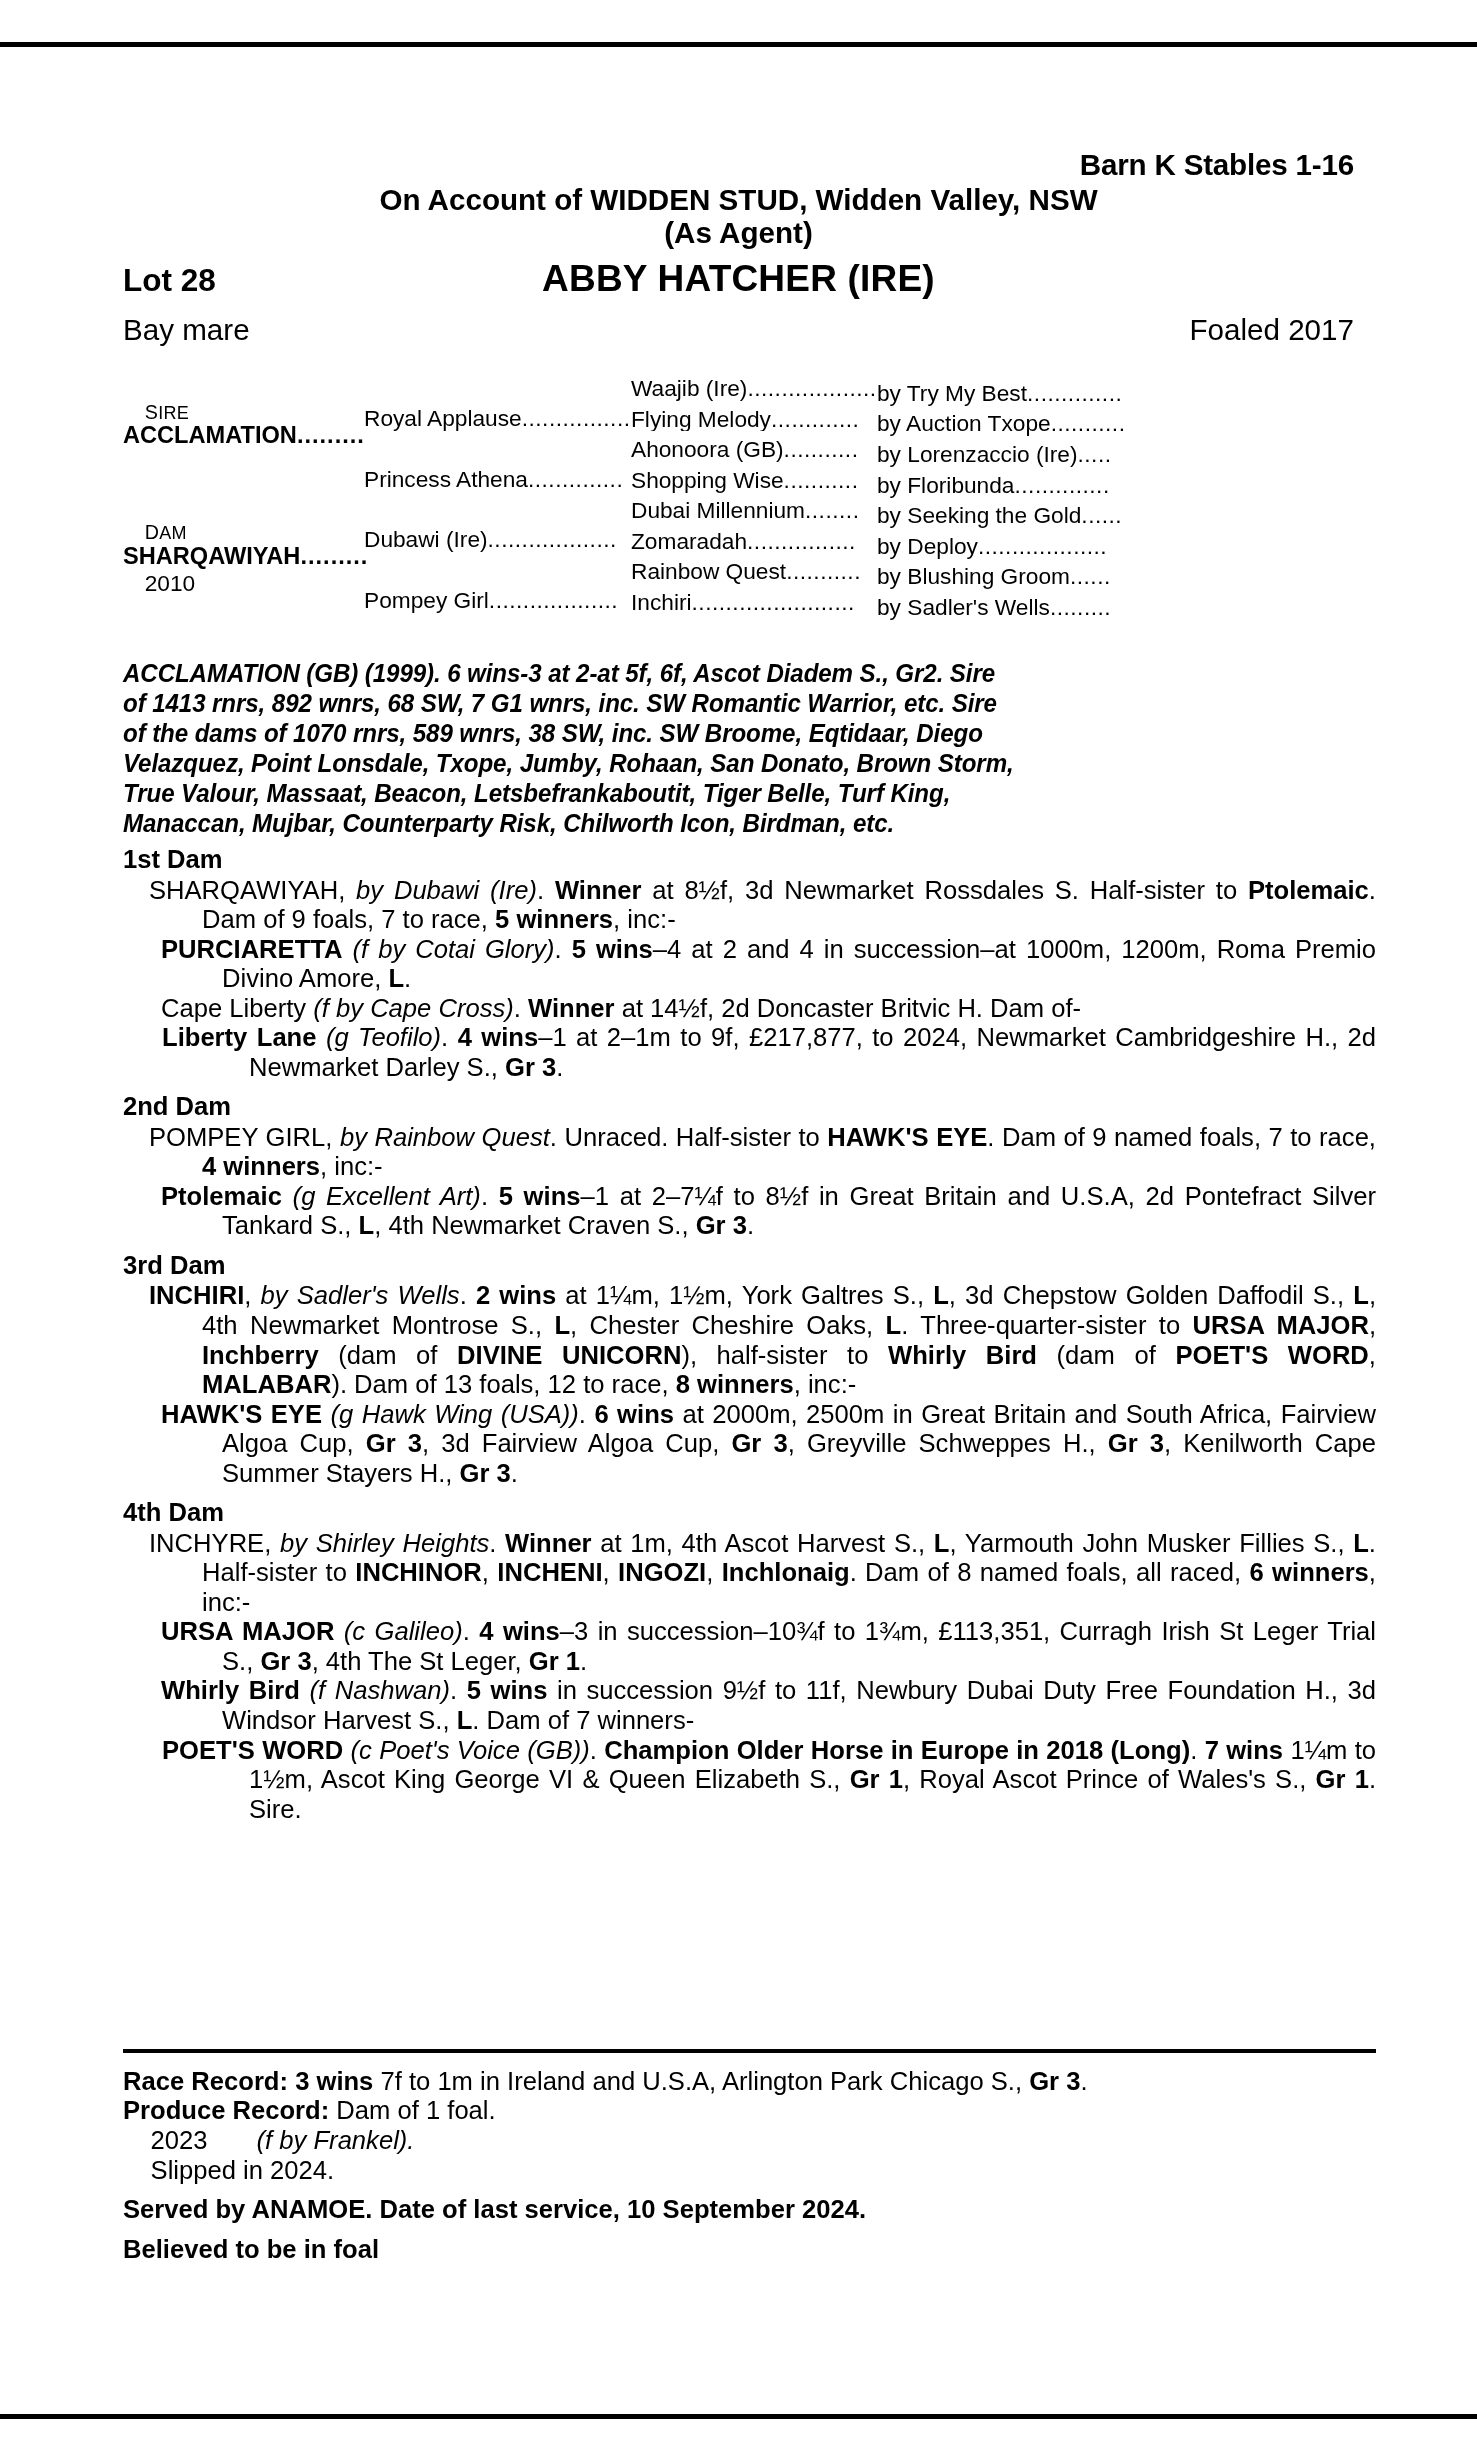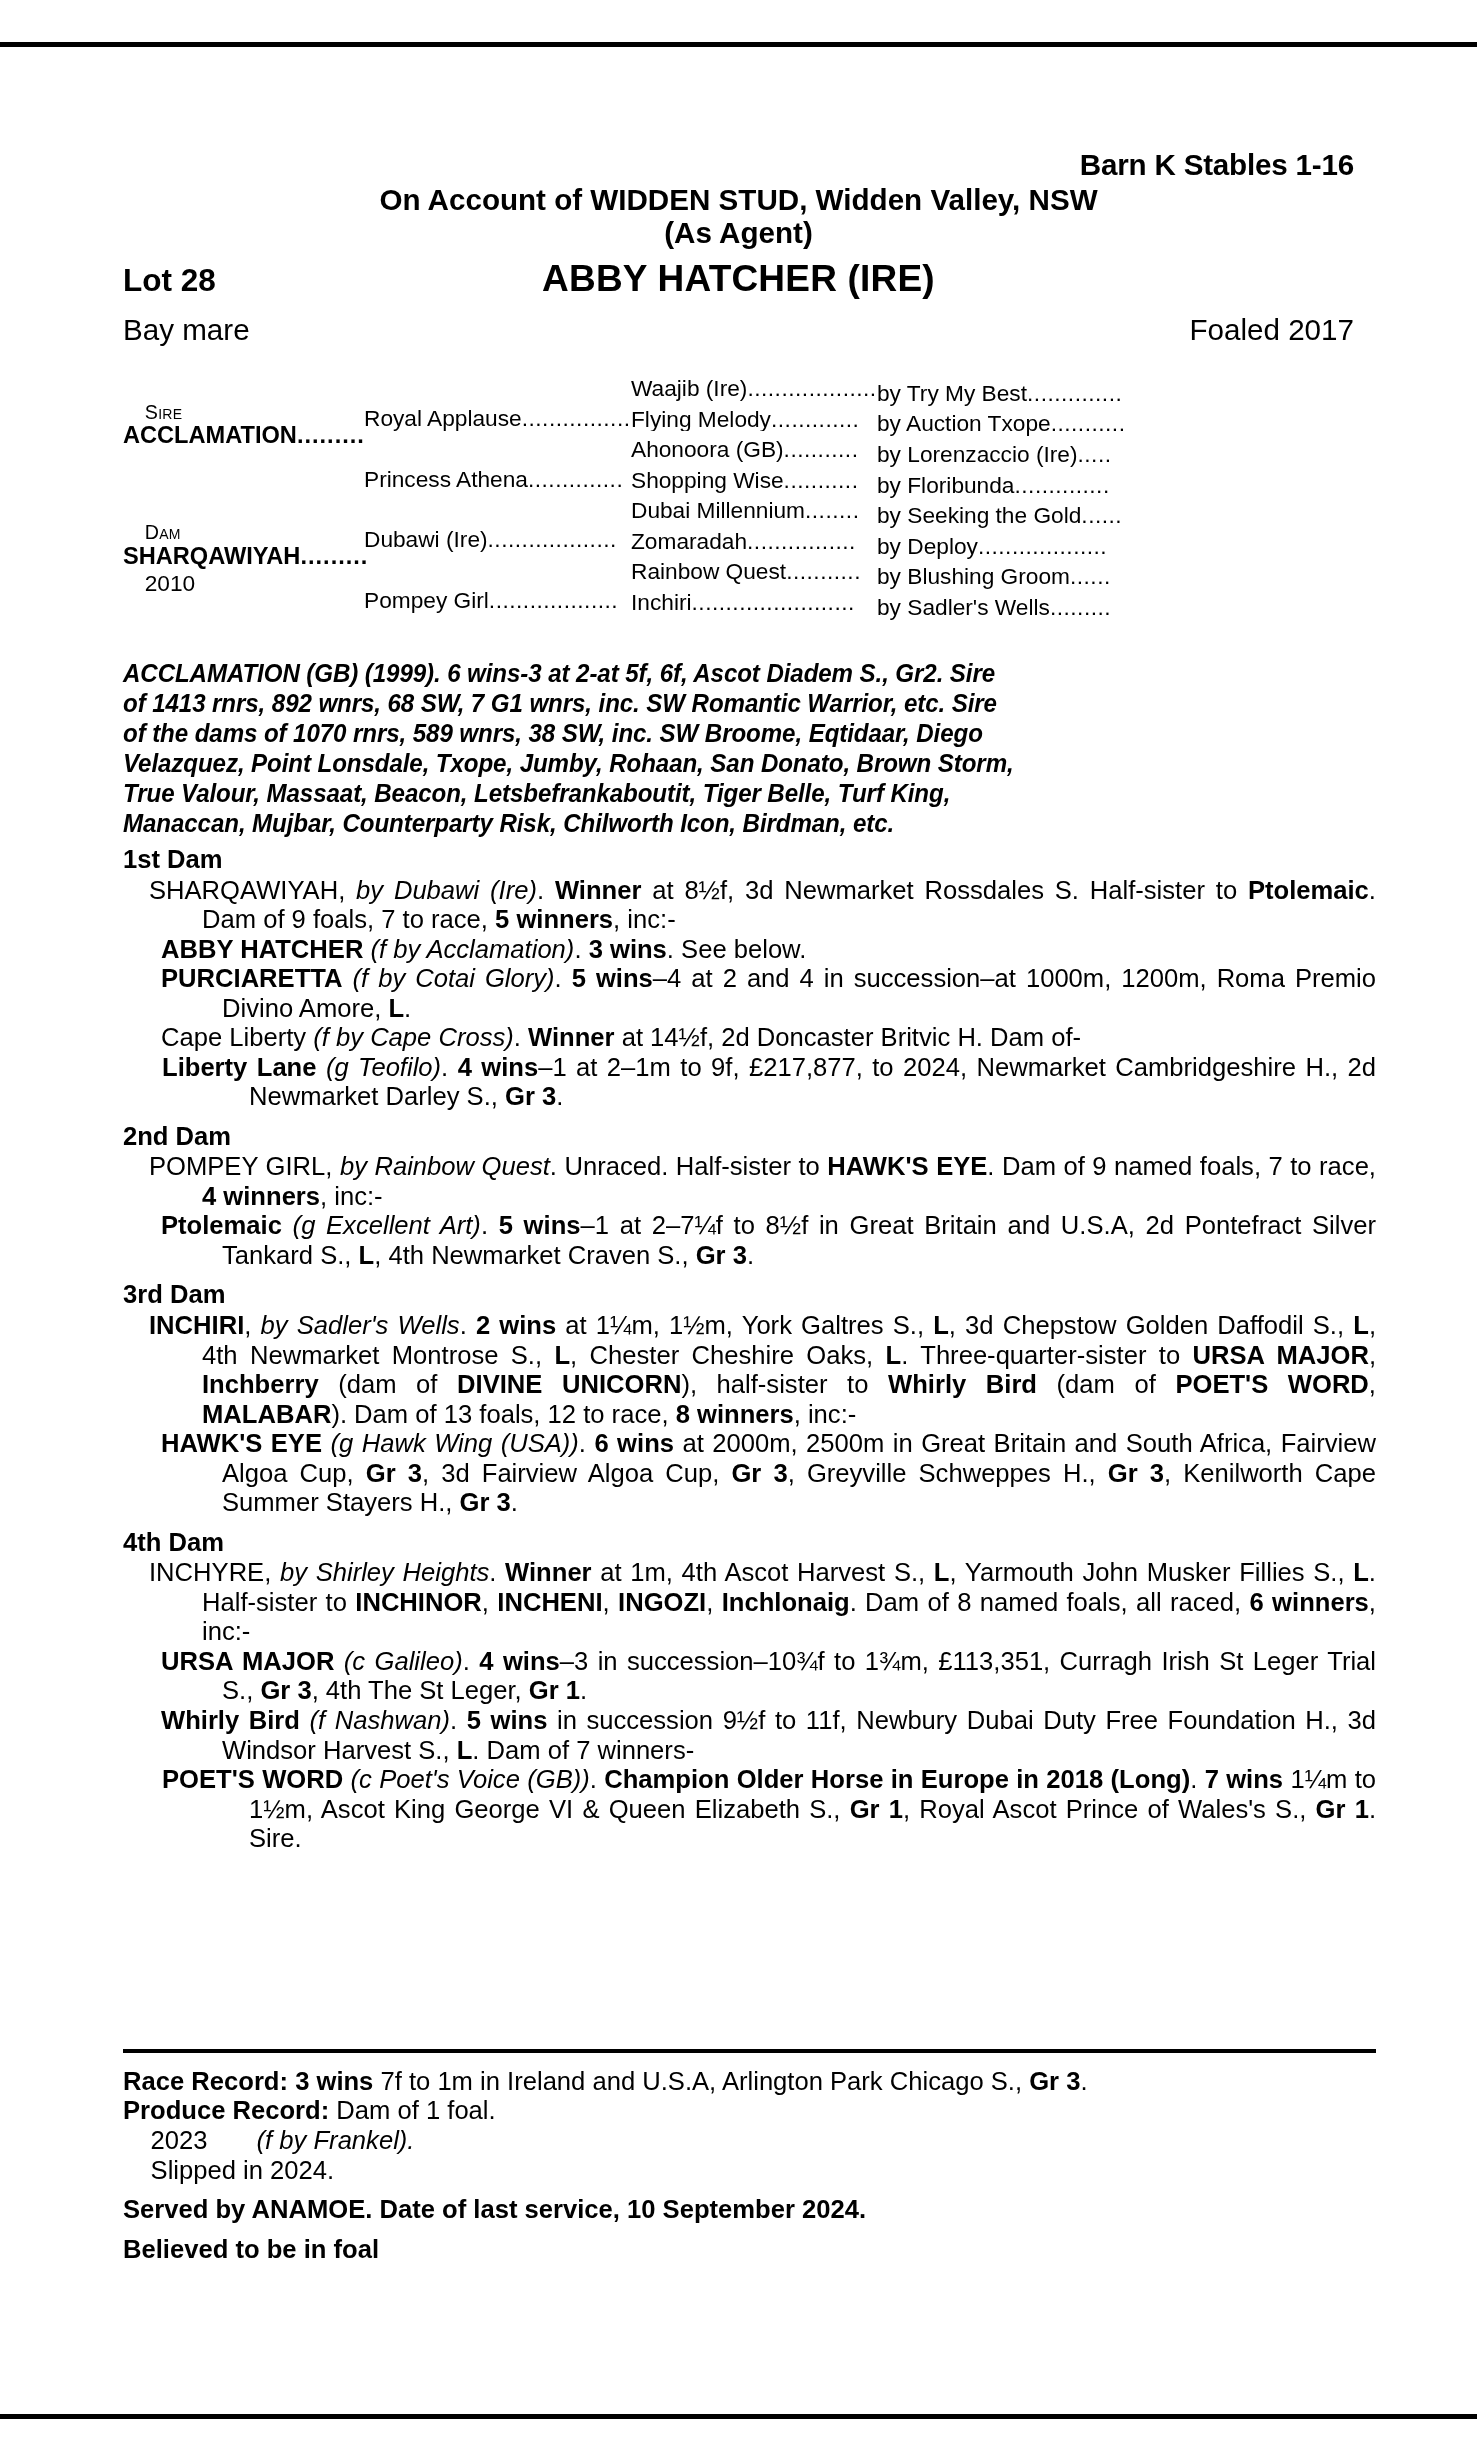--- a/index.html
+++ b/index.html
@@ -129,21 +129,21 @@
     text-align: left;
   }
   .sire-block { top: 27.6px; }
   .dam-block  { top: 148px; }
   .kicker {
     font-size: 19.7px;
     padding-left: 21.7px;
     letter-spacing: 0.3px;
     line-height: 1.1;
   }
-  .kicker .sc { font-size: 14px; }
+  .kicker .sc { font-size: 18px; }
   .parentname {
     font-weight: bold;
     font-size: 23.6px;
     line-height: 1.1;
     white-space: nowrap;
   }
   .parentname .dots { font-weight: bold; letter-spacing: 1px; }
   .dob {
     padding-left: 21.7px;
     font-size: 22.7px;
@@ -311,21 +311,20 @@
     <div>Velazquez, Point Lonsdale, Txope, Jumby, Rohaan, San Donato, Brown Storm,</div>
     <div>True Valour, Massaat, Beacon, Letsbefrankaboutit, Tiger Belle, Turf King,</div>
     <div class="lastline">Manaccan, Mujbar, Counterparty Risk, Chilworth Icon, Birdman, etc.</div>
   </div>
 
   <div class="body">
 
     <div class="damhead first">1st Dam</div>
     <p class="entry ind2"><span>SHARQAWIYAH</span>, <i>by Dubawi (Ire)</i>. <b>Winner</b><span> at 8½f, 3d Newmarket Rossdales S. Half-sister to </span><b>Ptolemaic</b><span>. Dam of 9 foals, 7 to race, </span><b>5 winners</b><span>, inc:-</span></p>
 
-    <p class="entry ind3"><b>ABBY HATCHER</b> <i>(f by Acclamation)</i>. <b>3 wins</b><span>. See below.</span></p>
 
     <p class="entry ind3"><b>PURCIARETTA</b> <i>(f by Cotai Glory)</i>. <b>5 wins</b><span>–4 at 2 and 4 in succession–at 1000m, 1200m, Roma Premio Divino Amore, </span><b>L</b><span>.</span></p>
 
     <p class="entry ind3"><span>Cape Liberty</span> <i>(f by Cape Cross)</i>. <b>Winner</b><span> at 14½f, 2d Doncaster Britvic H. Dam of-</span></p>
 
     <p class="entry ind4"><b>Liberty Lane</b> <i>(g Teofilo)</i>. <b>4 wins</b><span>–1 at 2–1m to 9f, £217,877, to 2024, Newmarket Cambridgeshire H., 2d Newmarket Darley S., </span><b>Gr 3</b><span>.</span></p>
 
     <div class="damhead">2nd Dam</div>
     <p class="entry ind2"><span>POMPEY GIRL</span>, <i>by Rainbow Quest</i><span>. Unraced. Half-sister to </span><b>HAWK'S EYE</b><span>. Dam of 9 named foals, 7 to race, </span><b>4 winners</b><span>, inc:-</span></p>
 

